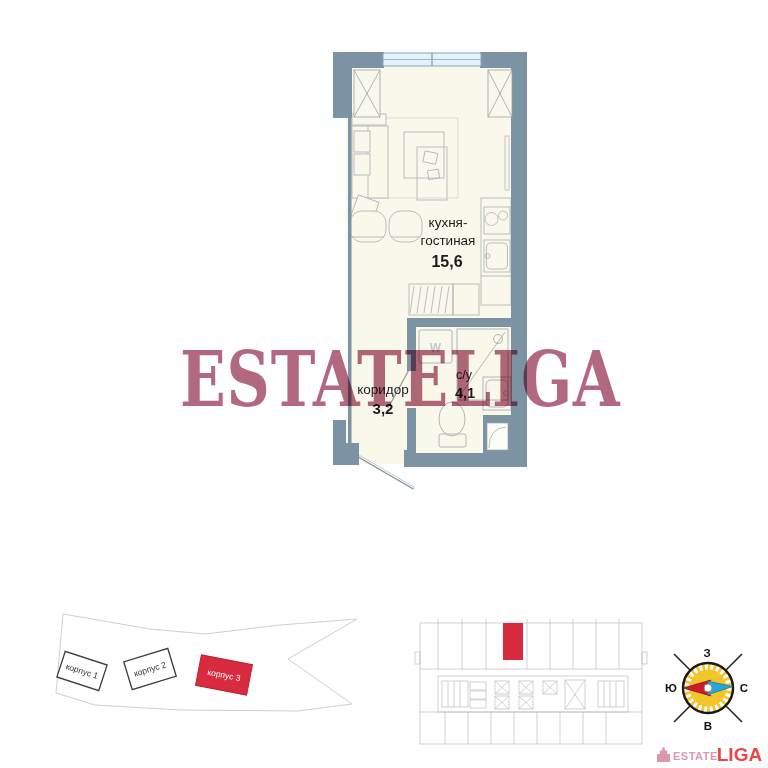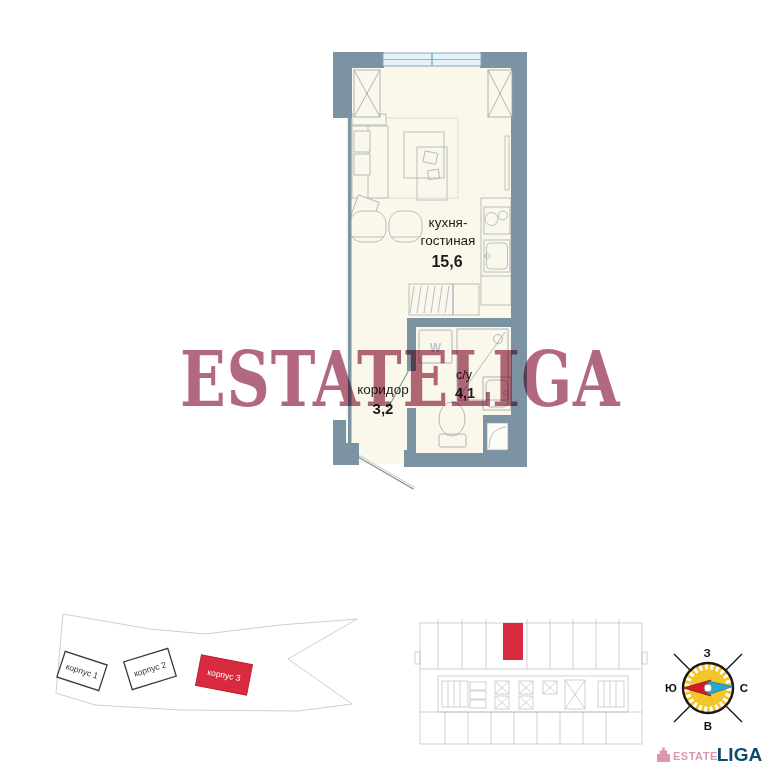--- a/index.html
+++ b/index.html
@@ -9,21 +9,21 @@
   #watermark{
     left:180px;top:342px;width:520px;
     font-family:"DejaVu Serif",serif;font-weight:700;
     font-size:76px;line-height:76px;letter-spacing:1px;white-space:nowrap;
     color:#a8546e;opacity:.88;mix-blend-mode:multiply;
     transform:scaleX(0.79);transform-origin:0 50%;
     z-index:5;pointer-events:none;
   }
   #logo{left:656px;top:737px;width:112px;height:26px;display:flex;align-items:flex-end;z-index:2;}
   #logo .estate{font-size:11px;font-weight:700;letter-spacing:.5px;color:#dd97ad;line-height:13px;margin-left:2px;margin-top:40px;}
-  #logo .liga{font-size:19px;font-weight:700;color:#0c4a6e;line-height:17px;margin-left:-1px;}
+  #logo .liga{font-size:19px;font-weight:700;color:#ef4444;line-height:17px;margin-left:-1px;}
   svg text{font-family:"Liberation Sans",sans-serif;}
 </style>
 </head>
 <body>
 
 <div class="canvas">
 
   <svg class="abs" style="left:328px;top:46px;z-index:1;" width="204" height="450" viewBox="328 46 204 450">
 
     <rect x="346" y="54" width="170" height="410" fill="#faf8ea"></rect>

